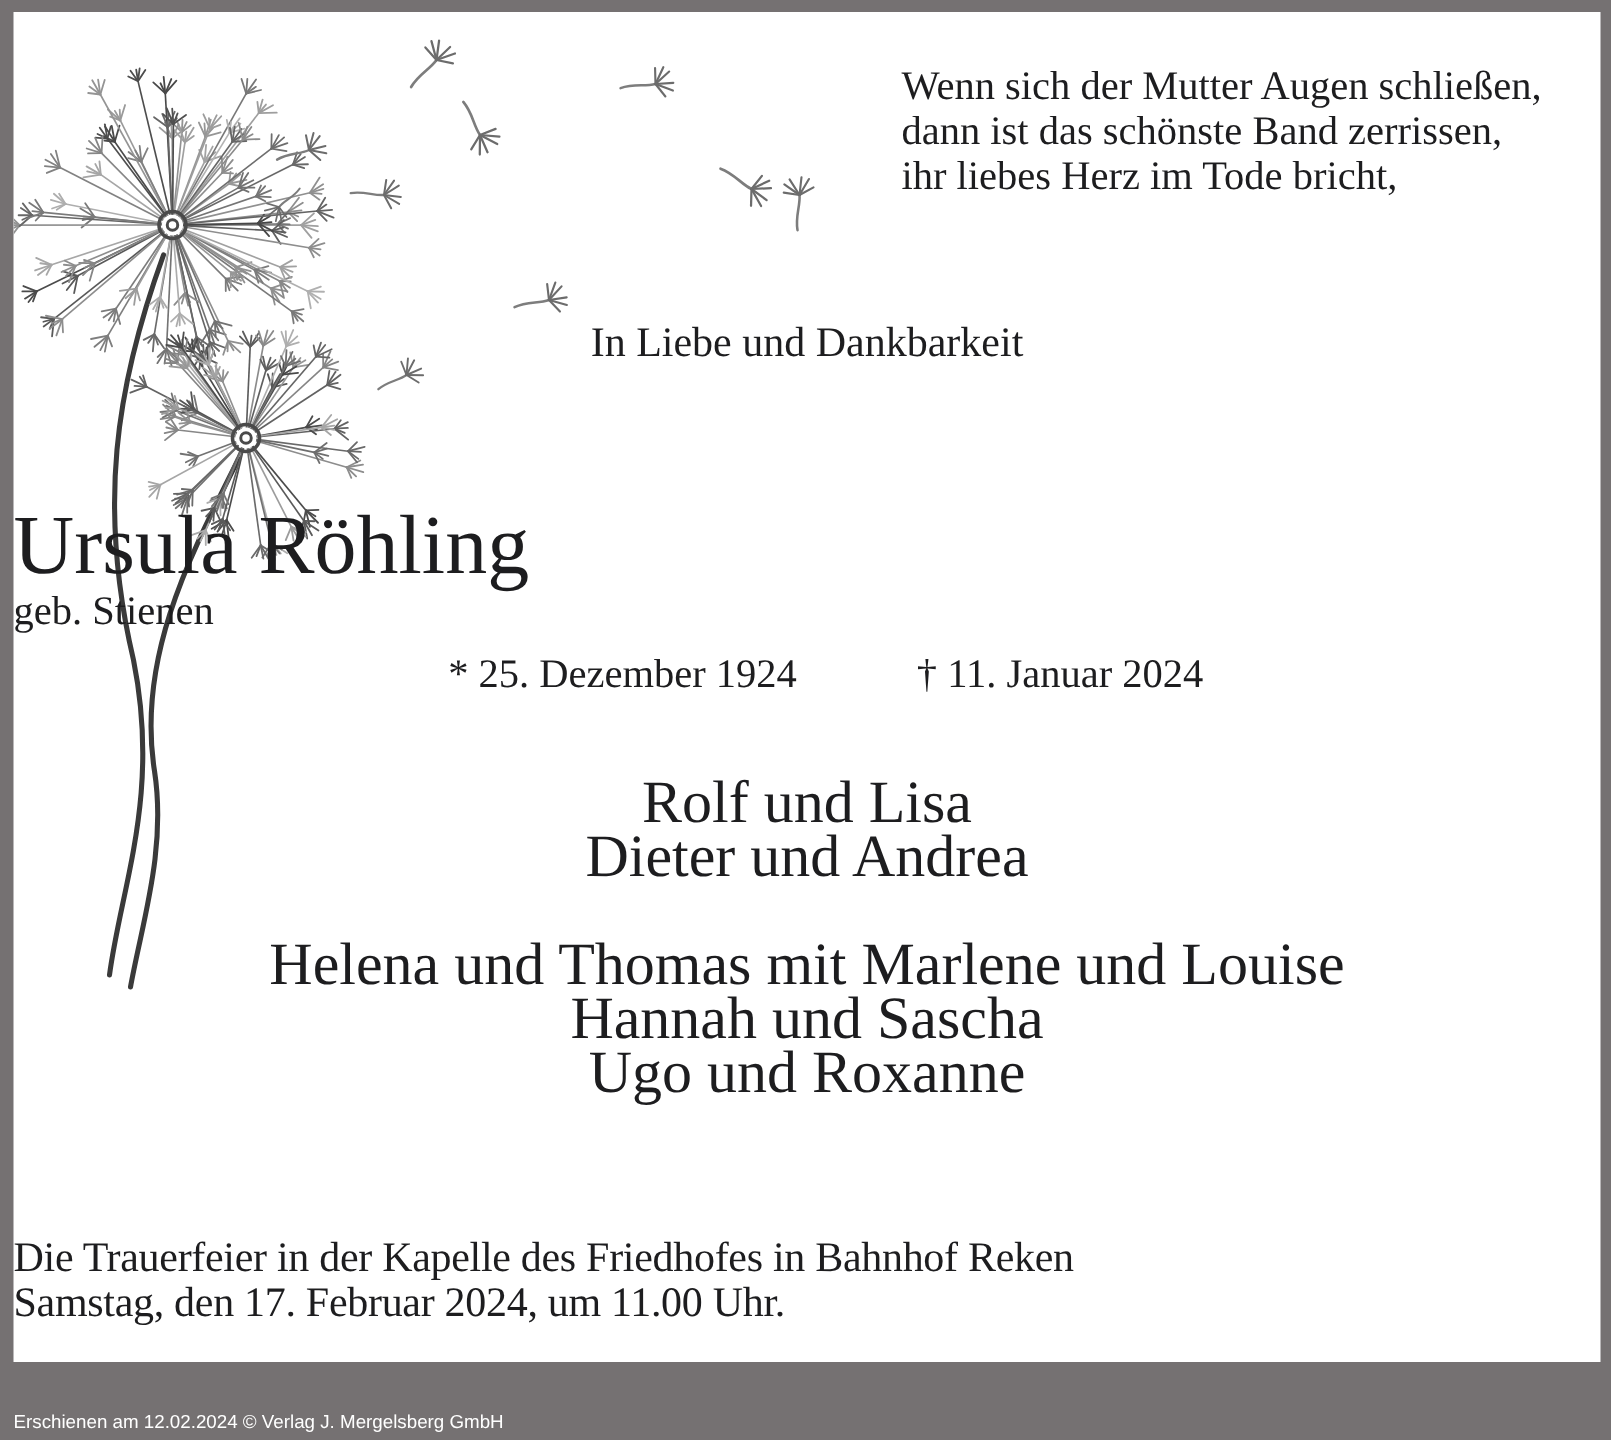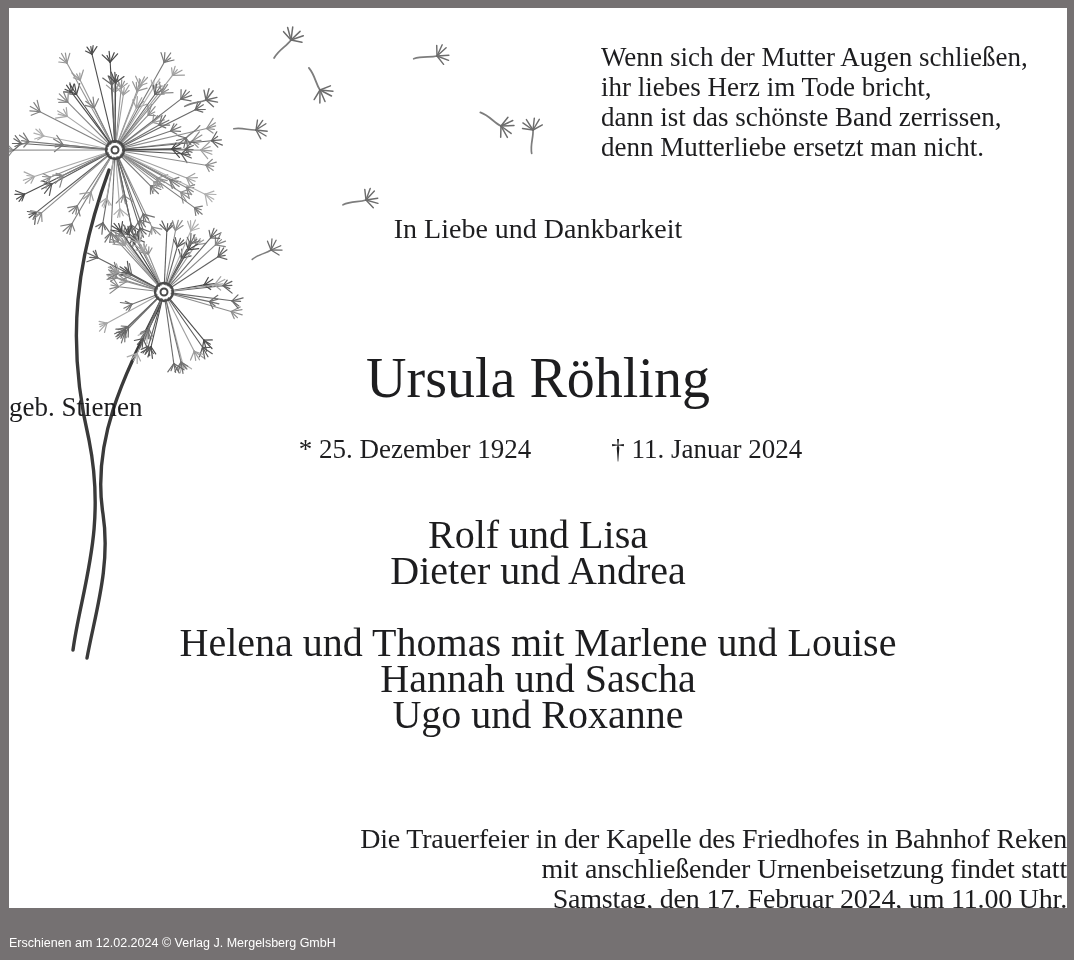--- a/index.html
+++ b/index.html
@@ -50,22 +50,22 @@
     top: 206px;
     text-align: center;
     font-size: 28px;
     line-height: 30px;
   }
   .name {
     position: absolute;
     left: 0;
     right: 0;
     top: 326px;
-    margin: 14px;
-    text-align: center;
+    margin: 0;
+    text-align: left;
     font-size: 56px;
     font-weight: normal;
     line-height: 60px;
   }
   .maiden {
     position: absolute;
     left: 0;
     right: 0;
     top: 384px;
     font-size: 27px;
@@ -93,33 +93,33 @@
     line-height: 36px;
   }
   .mourners .group-spacer {
     height: 36px;
   }
   .funeral {
     position: absolute;
     left: 0;
     right: 0;
     top: 816px;
-    text-align: right;
+    text-align: left;
     font-size: 28px;
     line-height: 30px;
     letter-spacing: -0.2px;
   }
   .footer {
     position: absolute;
     left: 0;
     bottom: 0;
     width: 100%;
     height: 24px;
     display: flex;
-    align-items: flex-start;
+    align-items: center;
     box-sizing: border-box;
     padding-left: 9px;
     color: #ffffff;
     font-family: "Liberation Sans", "DejaVu Sans", sans-serif;
     font-size: 12.5px;
   }
 </style>
 </head>
 <body>
 
@@ -918,23 +918,22 @@
         <use href="#seedg" transform="translate(428,48) rotate(25) scale(0.95)"></use>
         <use href="#seedg" transform="translate(492,118) rotate(65)"></use>
         <use href="#seedg" transform="translate(524,122) rotate(-55) scale(0.95)"></use>
         <use href="#seedg" transform="translate(357,192) rotate(20) scale(0.95)"></use>
         <use href="#seedg" transform="translate(262,242) rotate(5) scale(0.85)"></use>
       </g>
     </svg>
 
     <div class="poem">
       <div>Wenn sich der Mutter Augen schließen,</div>
+      <div>dann ist das schönste Band zerrissen,</div>
       <div>ihr liebes Herz im Tode bricht,</div>
-      <div>dann ist das schönste Band zerrissen,</div>
-      <div>denn Mutterliebe ersetzt man nicht.</div>
     </div>
 
     <div class="intro">
       <div>In Liebe und Dankbarkeit</div>
     </div>
 
     <h1 class="name">Ursula Röhling</h1>
 
     <div class="maiden">geb. Stienen</div>
 
@@ -947,21 +946,20 @@
       <div>Rolf und Lisa</div>
       <div>Dieter und Andrea</div>
       <div class="group-spacer"></div>
       <div>Helena und Thomas mit Marlene und Louise</div>
       <div>Hannah und Sascha</div>
       <div>Ugo und Roxanne</div>
     </div>
 
     <div class="funeral">
       <div>Die Trauerfeier in der Kapelle des Friedhofes in Bahnhof Reken</div>
-      <div>mit anschließender Urnenbeisetzung findet statt</div>
       <div>Samstag, den 17. Februar 2024, um 11.00 Uhr.</div>
     </div>
 
   </div>
 
   <div class="footer">
     <span>Erschienen am 12.02.2024 © Verlag J. Mergelsberg GmbH</span>
   </div>
 </div>
 

